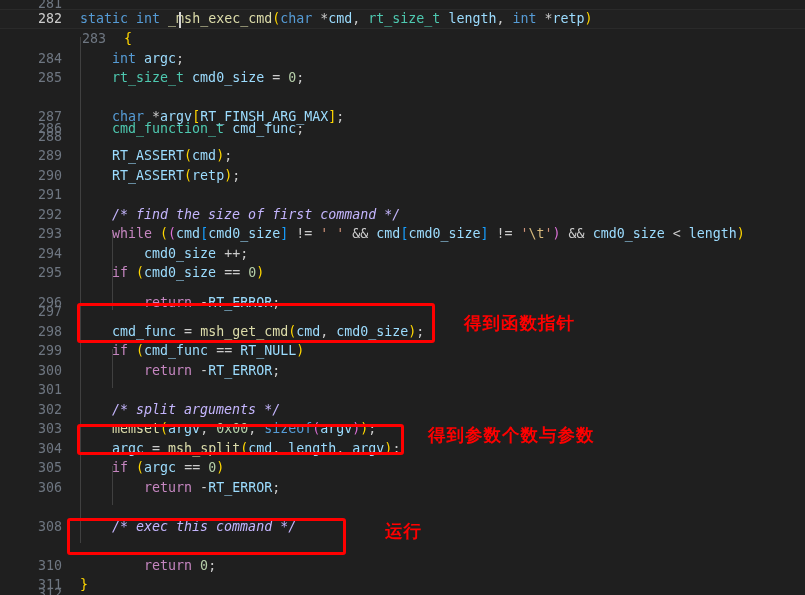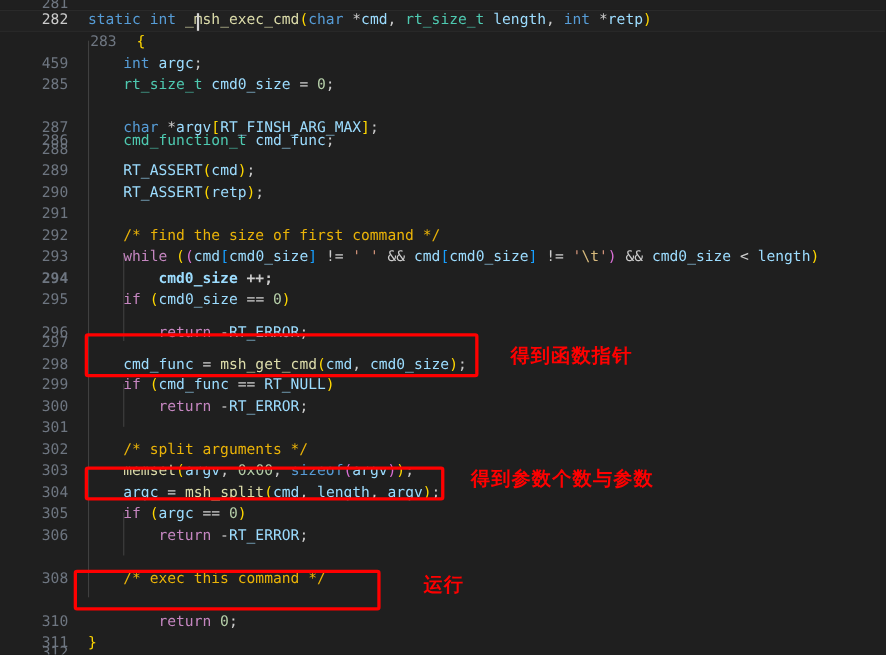--- a/index.html
+++ b/index.html
@@ -53,21 +53,21 @@
   }
   
   .kw   { color: #c586c0; }   
   .type { color: #569cd6; }   
   .typ2 { color: #4ec9b0; }   
   .var  { color: #9cdcfe; }   
   .fn   { color: #dcdcaa; }   
   .num  { color: #b5cea8; }   
   .str  { color: #ce9178; }   
   .esc  { color: #d7ba7d; }   
-  .cmt  { color: #eab308; }   
+  .cmt  { color: #c4b5fd; font-style: italic; }   
   .op   { color: #cccccc; }   
   .b1   { color: #ffd700; }   
   .b2   { color: #da70d6; }   
   .b3   { color: #179fff; }   
   .mac  { color: #9cdcfe; }   
 
   
   .guide {
     position: absolute;
     width: 1px;
@@ -120,21 +120,21 @@
       <span class="content"><span class="type">static</span> <span class="type">int</span> <span class="fn">_msh_exec_cmd</span><span class="b1">(</span><span class="type">char</span> <span class="op">*</span><span class="var">cmd</span><span class="op">,</span> <span class="typ2">rt_size_t</span> <span class="var">length</span><span class="op">,</span> <span class="type">int</span> <span class="op">*</span><span class="var">retp</span><span class="b1">)</span></span>
       <span class="caret" style="left:179px; top:2px; height:16px;"></span>
     </div>
 
     <div class="line" style="position:absolute; top:29px; left:0; width:805px;margin-left:44px;">
       <span class="ln">283</span>
       <span class="content"><span class="b1">{</span></span>
     </div>
 
     <div class="line" style="position:absolute; top:48.5px; left:0; width:805px;">
-      <span class="ln">459</span>
+      <span class="ln">284</span>
       <span class="content">    <span class="type">int</span> <span class="var">argc</span><span class="op">;</span></span>
     </div>
 
     <div class="line" style="position:absolute; top:68px; left:0; width:805px;">
       <span class="ln">285</span>
       <span class="content">    <span class="typ2">rt_size_t</span> <span class="var">cmd0_size</span> <span class="op">=</span> <span class="num">0</span><span class="op">;</span></span>
     </div>
 
     <div class="line" style="position:absolute; top:87.5px; left:0; width:805px;margin-top:31px;">
       <span class="ln">286</span>
@@ -169,21 +169,21 @@
     <div class="line" style="position:absolute; top:204.5px; left:0; width:805px;">
       <span class="ln">292</span>
       <span class="content">    <span class="cmt">/* find the size of first command */</span></span>
     </div>
 
     <div class="line" style="position:absolute; top:224px; left:0; width:805px;">
       <span class="ln">293</span>
       <span class="content">    <span class="kw">while</span> <span class="b1">(</span><span class="b2">(</span><span class="var">cmd</span><span class="b3">[</span><span class="var">cmd0_size</span><span class="b3">]</span> <span class="op">!=</span> <span class="str">' '</span> <span class="op">&amp;&amp;</span> <span class="var">cmd</span><span class="b3">[</span><span class="var">cmd0_size</span><span class="b3">]</span> <span class="op">!=</span> <span class="str">'</span><span class="esc">\t</span><span class="str">'</span><span class="b2">)</span> <span class="op">&amp;&amp;</span> <span class="var">cmd0_size</span> <span class="op">&lt;</span> <span class="var">length</span><span class="b1">)</span></span>
     </div>
 
-    <div class="line" style="position:absolute; top:243.5px; left:0; width:743px;font-weight:bold;">
+    <div class="line" style="position:absolute; top:243.5px; left:0; width:743px;">
       <span class="ln">294</span>
       <span class="content">        <span class="var">cmd0_size</span> <span class="op">++;</span></span>
     </div>
 
     <div class="line" style="position:absolute; top:263px; left:0; width:805px;">
       <span class="ln">295</span>
       <span class="content">    <span class="kw">if</span> <span class="b1">(</span><span class="var">cmd0_size</span> <span class="op">==</span> <span class="num">0</span><span class="b1">)</span></span>
     </div>
 
     <div class="line" style="position:absolute; top:293px; left:0; width:805px;">

